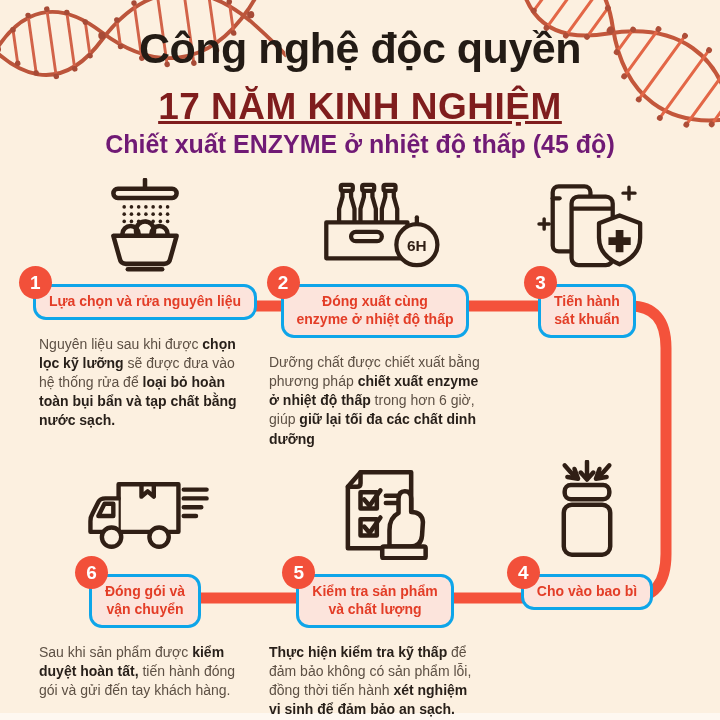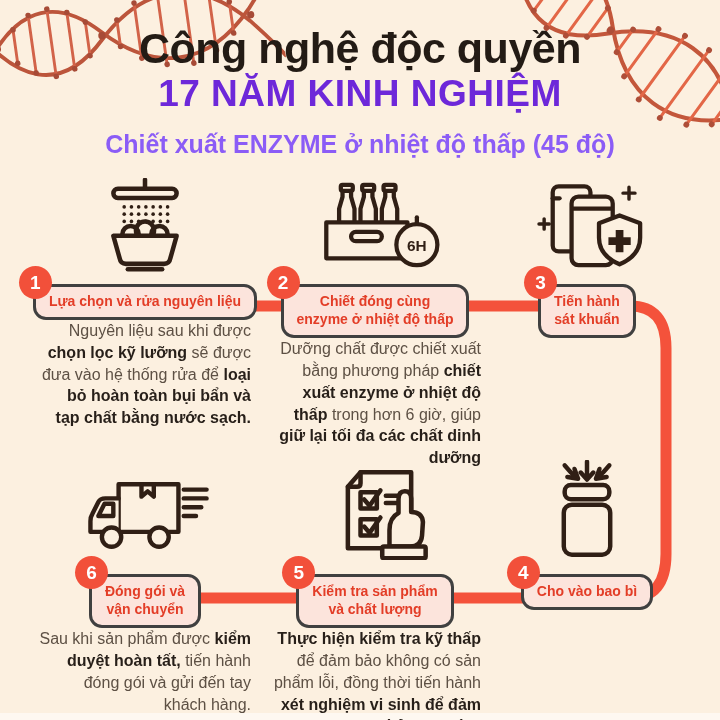--- a/index.html
+++ b/index.html
@@ -10,48 +10,48 @@
   }
   
   .dna{position:absolute; z-index:0; opacity:.95;}
   .dna-left{left:-34px; top:-34px; width:315px; transform:rotate(-8deg);}
   .dna-right{right:-74px; top:-26px; width:330px; transform:rotate(36deg);}
   .bottom-strip{position:absolute; left:0; right:0; bottom:0; height:7px;
     background:rgba(255,255,255,.55); z-index:0;}
   
   .hdr{position:absolute; left:0; width:720px; text-align:center; z-index:2;}
   .title{top:24px; font-size:43px; font-weight:bold; color:#231b15; letter-spacing:-.5px;}
-  .subtitle{top:73px; font-size:37px; font-weight:bold; color:#6d28d9; letter-spacing:.5px;}
-  .tagline{top:130px; font-size:25px; font-weight:bold; color:#8b5cf6;}
+  .subtitle{top:86px; font-size:37px; font-weight:bold; color:#7f1d1d; letter-spacing:.5px;text-decoration:underline;}
+  .tagline{top:130px; font-size:25px; font-weight:bold; color:#701a75;}
   
   .connector{position:absolute; left:0; top:0; z-index:1;}
   
   .step{position:absolute; display:flex; flex-direction:column; align-items:center; z-index:2;}
   .col1{left:26px; width:238px;}
   .col2{left:258px; width:234px;}
   .col3{left:472px; width:230px;}
   .row1{top:176px;}
   .row2{top:450px;}
   .icon-wrap{display:flex; align-items:flex-end; justify-content:center;text-align:center;}
   .row1 .icon-wrap{height:96px;}
   .row2 .icon-wrap{height:110px;}
   .label-wrap{position:relative; margin-top:12px;}
   .row2 .label-wrap{margin-top:14px;}
   .step-box{
-    background:#fce4dc; border:3px solid #404040; border-radius:13px;
+    background:#fce4dc; border:3px solid #0ea5e9; border-radius:13px;
     padding:5px 13px 7px; color:#e33d27; font-weight:bold; font-size:14px;
     line-height:1.3; text-align:center; white-space:pre-line; position:relative;
   }
   .badge{
     position:absolute; left:-14px; top:-18px; width:33px; height:33px;
     border-radius:50%; background:#f2503a; color:#ffffff; font-size:19px;
     font-weight:bold; display:flex; align-items:center; justify-content:center; z-index:3;
   }
-  .desc{margin-top:0; font-size:16px; line-height:1.36; color:#5d5044;
-    text-align:right; max-width:212px;}
+  .desc{margin-top:15px; font-size:14px; line-height:1.36; color:#5d5044;
+    text-align:left; max-width:212px;}
   .desc b{color:#271f19;}
   .ico{display:block;}
   .ico *{vector-effect:none;}
 </style>
 </head>
 <body>
 
 <div class="canvas">
 
   <svg class="dna dna-left" viewBox="0 0 260 110">
@@ -217,21 +217,21 @@
           <path d="M87 15 V22 L83 36 V52 M97 15 V22 L101 36 V52"></path>
         </g>
         <rect x="18" y="52" width="95" height="42" fill="#fcf0e0"></rect>
         <rect x="47" y="63" width="36" height="11" rx="5.5"></rect>
         <line x1="124" y1="46" x2="124" y2="55"></line>
         <circle cx="124" cy="78" r="24" fill="#fcf0e0"></circle>
         <text x="124" y="85" text-anchor="middle" font-size="18" font-weight="bold" fill="#301f15" stroke="none" font-family="Liberation Sans, DejaVu Sans, sans-serif">6H</text>
       </svg>
     </div>
     <div class="label-wrap">
-      <div class="step-box">Chiết đóng cùng
+      <div class="step-box">Đóng xuất cùng
 enzyme ở nhiệt độ thấp</div>
       <div class="badge">2</div>
     </div>
     <div class="desc"><span>Dưỡng chất được chiết xuất bằng phương pháp </span><b>chiết xuất enzyme ở nhiệt độ thấp</b><span> trong hơn 6 giờ, giúp </span><b>giữ lại tối đa các chất dinh dưỡng</b></div>
   </div>
 
   <div class="step col3 row1">
     <div class="icon-wrap">
       <svg class="ico" width="140" height="96" viewBox="0 0 140 112" fill="none" stroke="#301f15" stroke-width="5" stroke-linecap="round" stroke-linejoin="round">
         <path d="M14 56 h12 M20 50 v12" stroke-width="4"></path>
@@ -283,21 +283,21 @@
         <path d="M48 78 L54 85 L66 68"></path>
         <path d="M76 100 V82 Q76 68 86 63 L86 48 Q86 39 93 39 Q100 39 100 47 L100 62 Q112 62 113 73 L112 88 Q111 100 99 100 Z" fill="#fcf0e0"></path>
         <rect x="68" y="100" width="48" height="13" rx="2" fill="#fcf0e0"></rect>
       </svg>
     </div>
     <div class="label-wrap">
       <div class="step-box">Kiểm tra sản phẩm
 và chất lượng</div>
       <div class="badge">5</div>
     </div>
-    <div class="desc"><b>Thực hiện kiểm tra kỹ thấp</b><span> để đảm bảo không có sản phẩm lỗi, đồng thời tiến hành </span><b>xét nghiệm vi sinh để đảm bảo an toàn.</b></div>
+    <div class="desc"><b>Thực hiện kiểm tra kỹ thấp</b><span> để đảm bảo không có sản phẩm lỗi, đồng thời tiến hành </span><b>xét nghiệm vi sinh để đảm bảo an sạch.</b></div>
   </div>
 
   <div class="step col3 row2">
     <div class="icon-wrap">
       <svg class="ico" width="106" height="100" viewBox="0 0 110 112" fill="none" stroke="#301f15" stroke-width="5" stroke-linecap="round" stroke-linejoin="round">
         <path d="M55 2 V20 M48 14 L55 22 L62 14"></path>
         <path d="M30 6 Q37 15 44 20 M33 19 L45 21 L41 10"></path>
         <path d="M80 6 Q73 15 66 20 M77 19 L65 21 L69 10"></path>
         <rect x="30" y="28" width="50" height="16" rx="7"></rect>
         <rect x="29" y="50" width="52" height="56" rx="9"></rect>

